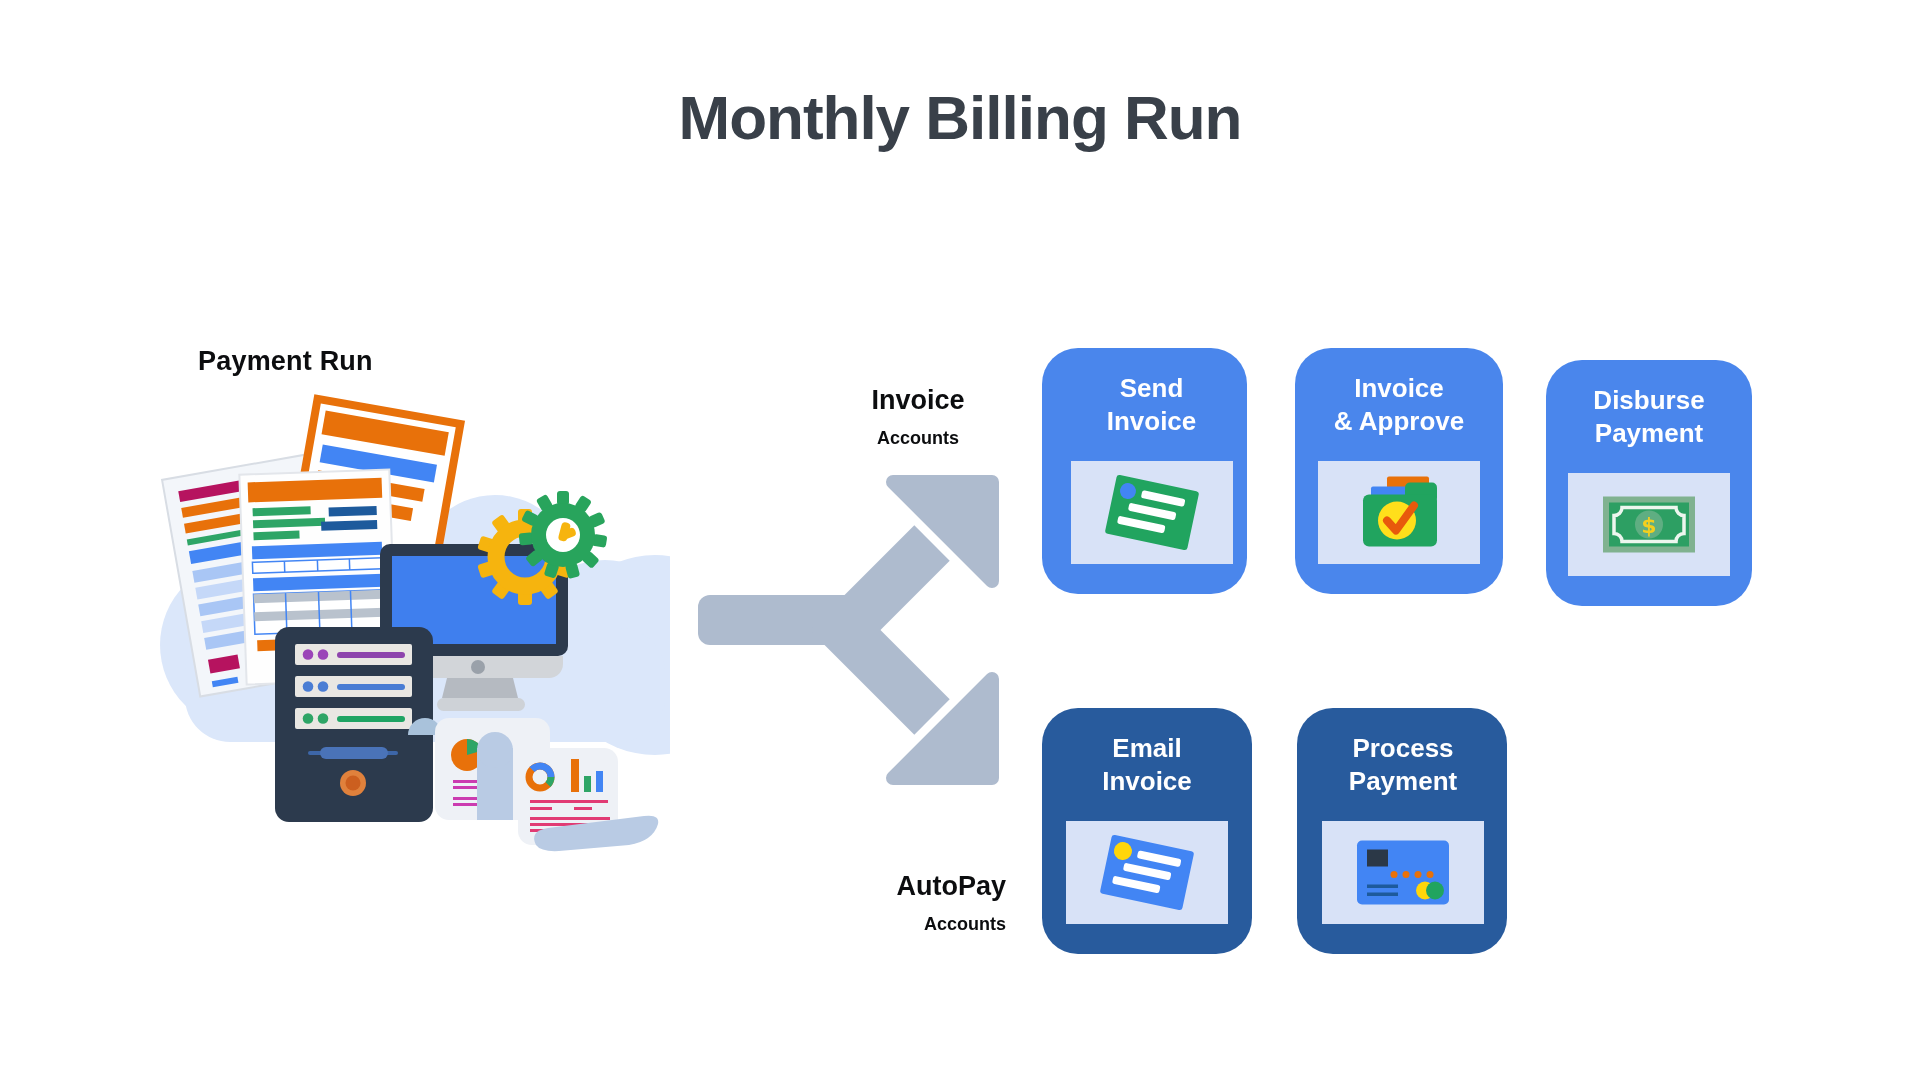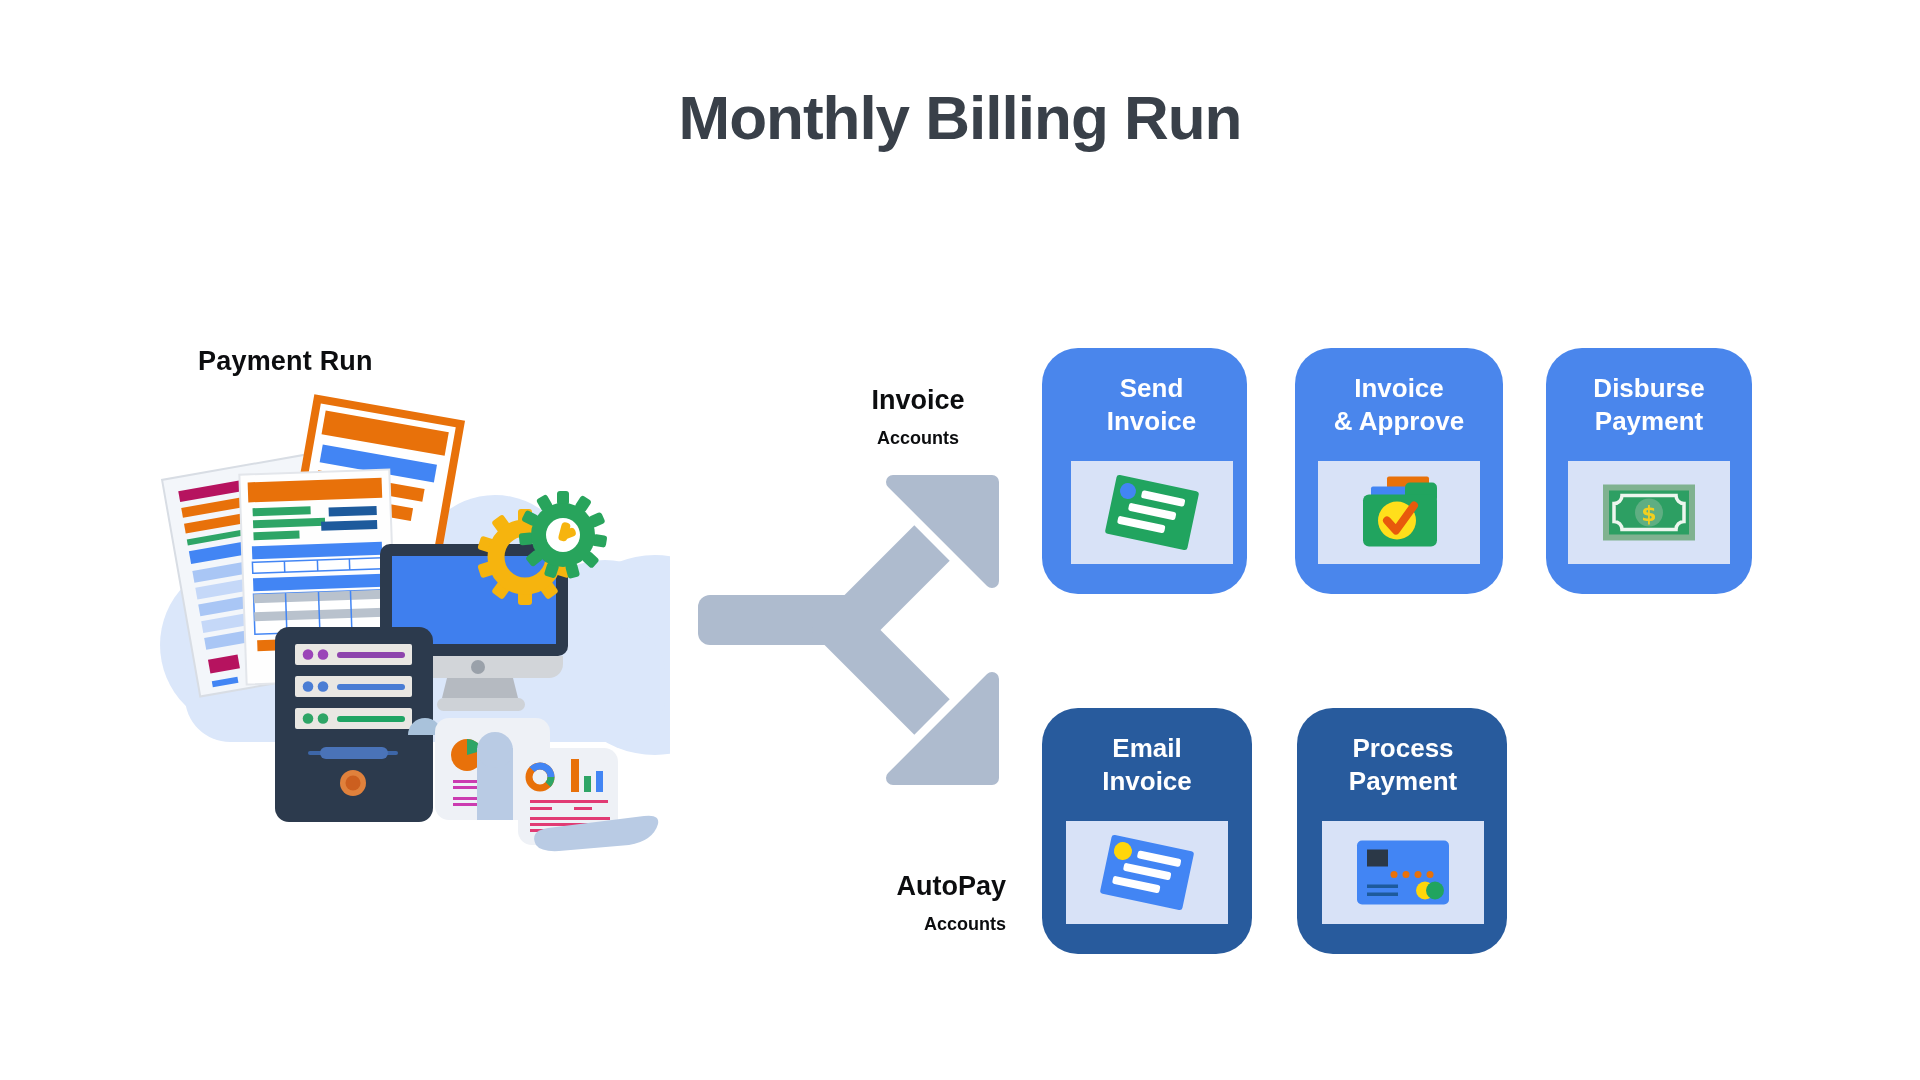--- a/index.html
+++ b/index.html
@@ -27,21 +27,21 @@
   .card.light{background:var(--branch_card_blue);}
   .card.dark{background:var(--branch_card_dark_blue);}
   .card-title{color:var(--card_text);font-size:26px;font-weight:800;
     line-height:33px;text-align:center;}
   .card-title span{display:block;}
   .icon-panel{margin-top:auto;width:162px;height:103px;background:var(--icon_panel_blue);
     display:flex;align-items:center;justify-content:center;}
   .icon-panel svg{width:162px;height:103px;display:block;}
   .c1{left:1042px;top:348px;width:205px;padding-left:36px;}
   .c2{left:1295px;top:348px;width:208px;}
-  .c3{left:1546px;top:348px;width:206px;}
+  .c3{left:1546px;top:360px;width:206px;}
   .c4{left:1042px;top:708px;width:210px;}
   .c5{left:1297px;top:708px;width:210px;padding-left:24px;}
 </style>
 </head>
 <body>
 
 <div class="stage">
 
   <h1 class="page-title">Monthly Billing Run</h1>
 

